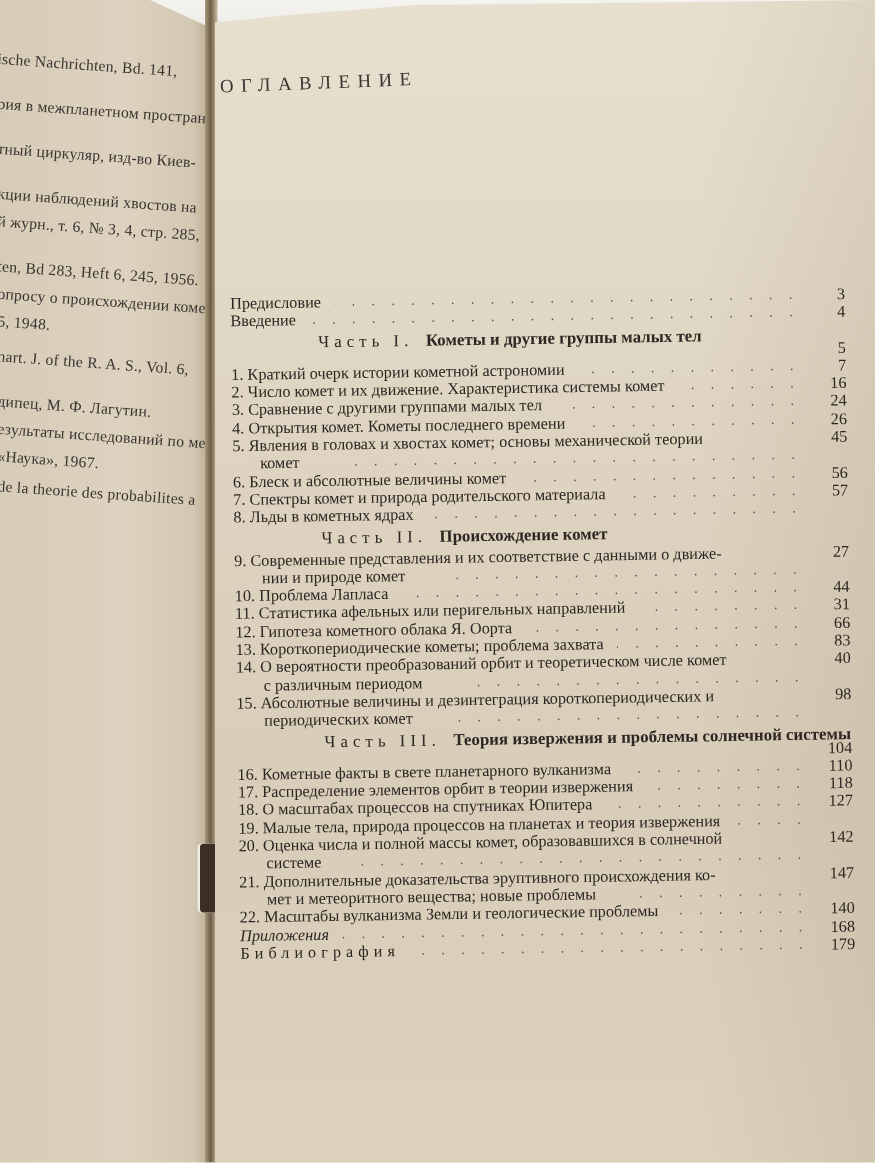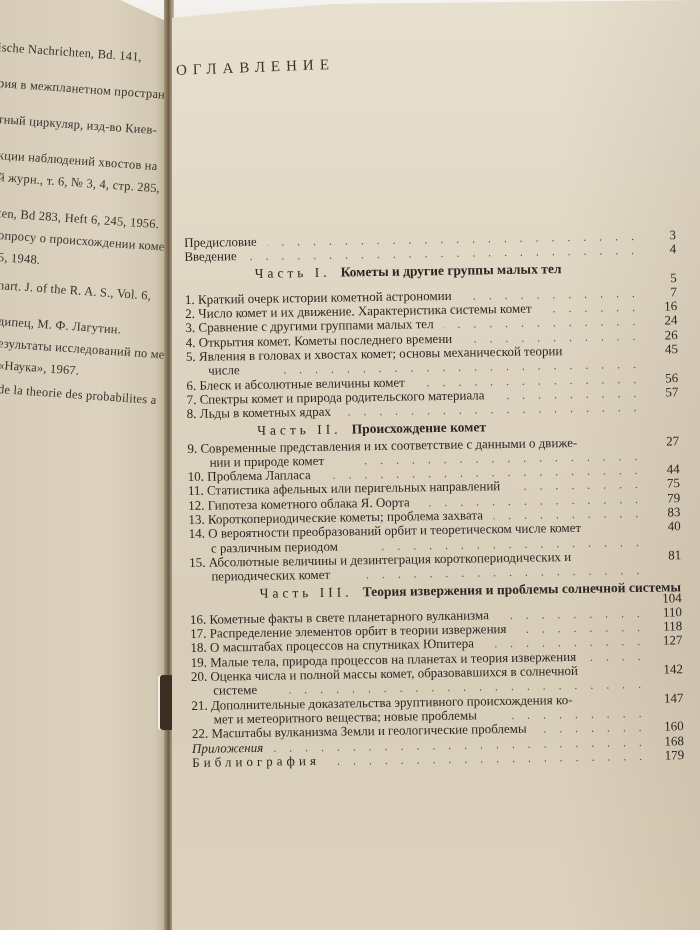--- a/index.html
+++ b/index.html
@@ -122,21 +122,21 @@
       <div class="row">
         <span class="txt" style="padding-left:0">4. Открытия комет. Кометы последнего времени</span>
         <span class="leader" style="width: 178px; overflow: hidden; text-align: right; direction: rtl;">. . . . . . . . . . . . . . . . . . . . . . . . .</span>
         <span class="num">26</span>
       </div>
       <div class="row">
         <span class="txt" style="padding-left:0">5. Явления в головах и хвостах комет; основы механической теории</span>
         <span class="num">45</span>
       </div>
       <div class="row">
-        <span class="txt" style="padding-left:22px">числе</span>
+        <span class="txt" style="padding-left:22px">комет</span>
         <span class="leader" style="width: 369px; overflow: hidden; text-align: right; direction: rtl;">. . . . . . . . . . . . . . . . . . . . . . . . .</span>
       </div>
       <div class="row">
         <span class="txt" style="padding-left:0">6. Блеск и абсолютные величины комет</span>
         <span class="leader" style="width: 226px; overflow: hidden; text-align: right; direction: rtl;">. . . . . . . . . . . . . . . . . . . . . . . . .</span>
         <span class="num">56</span>
       </div>
       <div class="row">
         <span class="txt" style="padding-left:0">7. Спектры комет и природа родительского материала</span>
         <span class="leader" style="width: 147px; overflow: hidden; text-align: right; direction: rtl;">. . . . . . . . . . . . . . . . . . . . . . . . .</span>
@@ -156,43 +156,43 @@
         <span class="leader" style="width: 286px; overflow: hidden; text-align: right; direction: rtl;">. . . . . . . . . . . . . . . . . . . . . . . . .</span>
       </div>
       <div class="row">
         <span class="txt" style="padding-left:0">10. Проблема Лапласа</span>
         <span class="leader" style="width: 322px; overflow: hidden; text-align: right; direction: rtl;">. . . . . . . . . . . . . . . . . . . . . . . . .</span>
         <span class="num">44</span>
       </div>
       <div class="row">
         <span class="txt" style="padding-left:0">11. Статистика афельных или перигельных направлений</span>
         <span class="leader" style="width: 133px; overflow: hidden; text-align: right; direction: rtl;">. . . . . . . . . . . . . . . . . . . . . . . . .</span>
-        <span class="num">75</span>
+        <span class="num">31</span>
       </div>
       <div class="row">
         <span class="txt" style="padding-left:0">12. Гипотеза кометного облака Я. Оорта</span>
         <span class="leader" style="width: 223px; overflow: hidden; text-align: right; direction: rtl;">. . . . . . . . . . . . . . . . . . . . . . . . .</span>
-        <span class="num">79</span>
+        <span class="num">66</span>
       </div>
       <div class="row">
         <span class="txt" style="padding-left:0">13. Короткопериодические кометы; проблема захвата</span>
         <span class="leader" style="width: 150px; overflow: hidden; text-align: right; direction: rtl;">. . . . . . . . . . . . . . . . . . . . . . . . .</span>
         <span class="num">83</span>
       </div>
       <div class="row">
         <span class="txt" style="padding-left:0">14. О вероятности преобразований орбит и теоретическом числе комет</span>
         <span class="num">40</span>
       </div>
       <div class="row">
         <span class="txt" style="padding-left:22px">с различным периодом</span>
         <span class="leader" style="width: 274px; overflow: hidden; text-align: right; direction: rtl;">. . . . . . . . . . . . . . . . . . . . . . . . .</span>
       </div>
       <div class="row">
         <span class="txt" style="padding-left:0">15. Абсолютные величины и дезинтеграция короткопериодических и</span>
-        <span class="num">81</span>
+        <span class="num">98</span>
       </div>
       <div class="row">
         <span class="txt" style="padding-left:22px">периодических комет</span>
         <span class="leader" style="width: 282px; overflow: hidden; text-align: right; direction: rtl;">. . . . . . . . . . . . . . . . . . . . . . . . .</span>
       </div>
       <div class="part"><span class="plabel">Часть III.</span><span class="ptitle">Теория извержения и проблемы солнечной системы</span></div>
       <div class="row" style="margin-top: -6px;">
         <span class="num">104</span>
       </div>
       <div class="row">
@@ -226,21 +226,21 @@
         <span class="txt" style="padding-left:0">21. Дополнительные доказательства эруптивного происхождения ко-</span>
         <span class="num">147</span>
       </div>
       <div class="row">
         <span class="txt" style="padding-left:22px">мет и метеоритного вещества; новые проблемы</span>
         <span class="leader" style="width: 138px; overflow: hidden; text-align: right; direction: rtl;">. . . . . . . . . . . . . . . . . . . . . . . . .</span>
       </div>
       <div class="row">
         <span class="txt" style="padding-left:0">22. Масштабы вулканизма Земли и геологические проблемы</span>
         <span class="leader" style="width: 110px; overflow: hidden; text-align: right; direction: rtl;">. . . . . . . . . . . . . . . . . . . . . . . . .</span>
-        <span class="num">160</span>
+        <span class="num">140</span>
       </div>
     </div>
   <div class="row">
     <span class="txt italic">Приложения</span>
     <span class="leader" style="width: 374px; overflow: hidden; text-align: right; direction: rtl;">. . . . . . . . . . . . . . . . . . . . . . . . .</span>
     <span class="num">168</span>
   </div>
   <div class="row">
     <span class="txt spaced">Библиография</span>
     <span class="leader" style="width: 317px; overflow: hidden; text-align: right; direction: rtl;">. . . . . . . . . . . . . . . . . . . . . . . . .</span>

